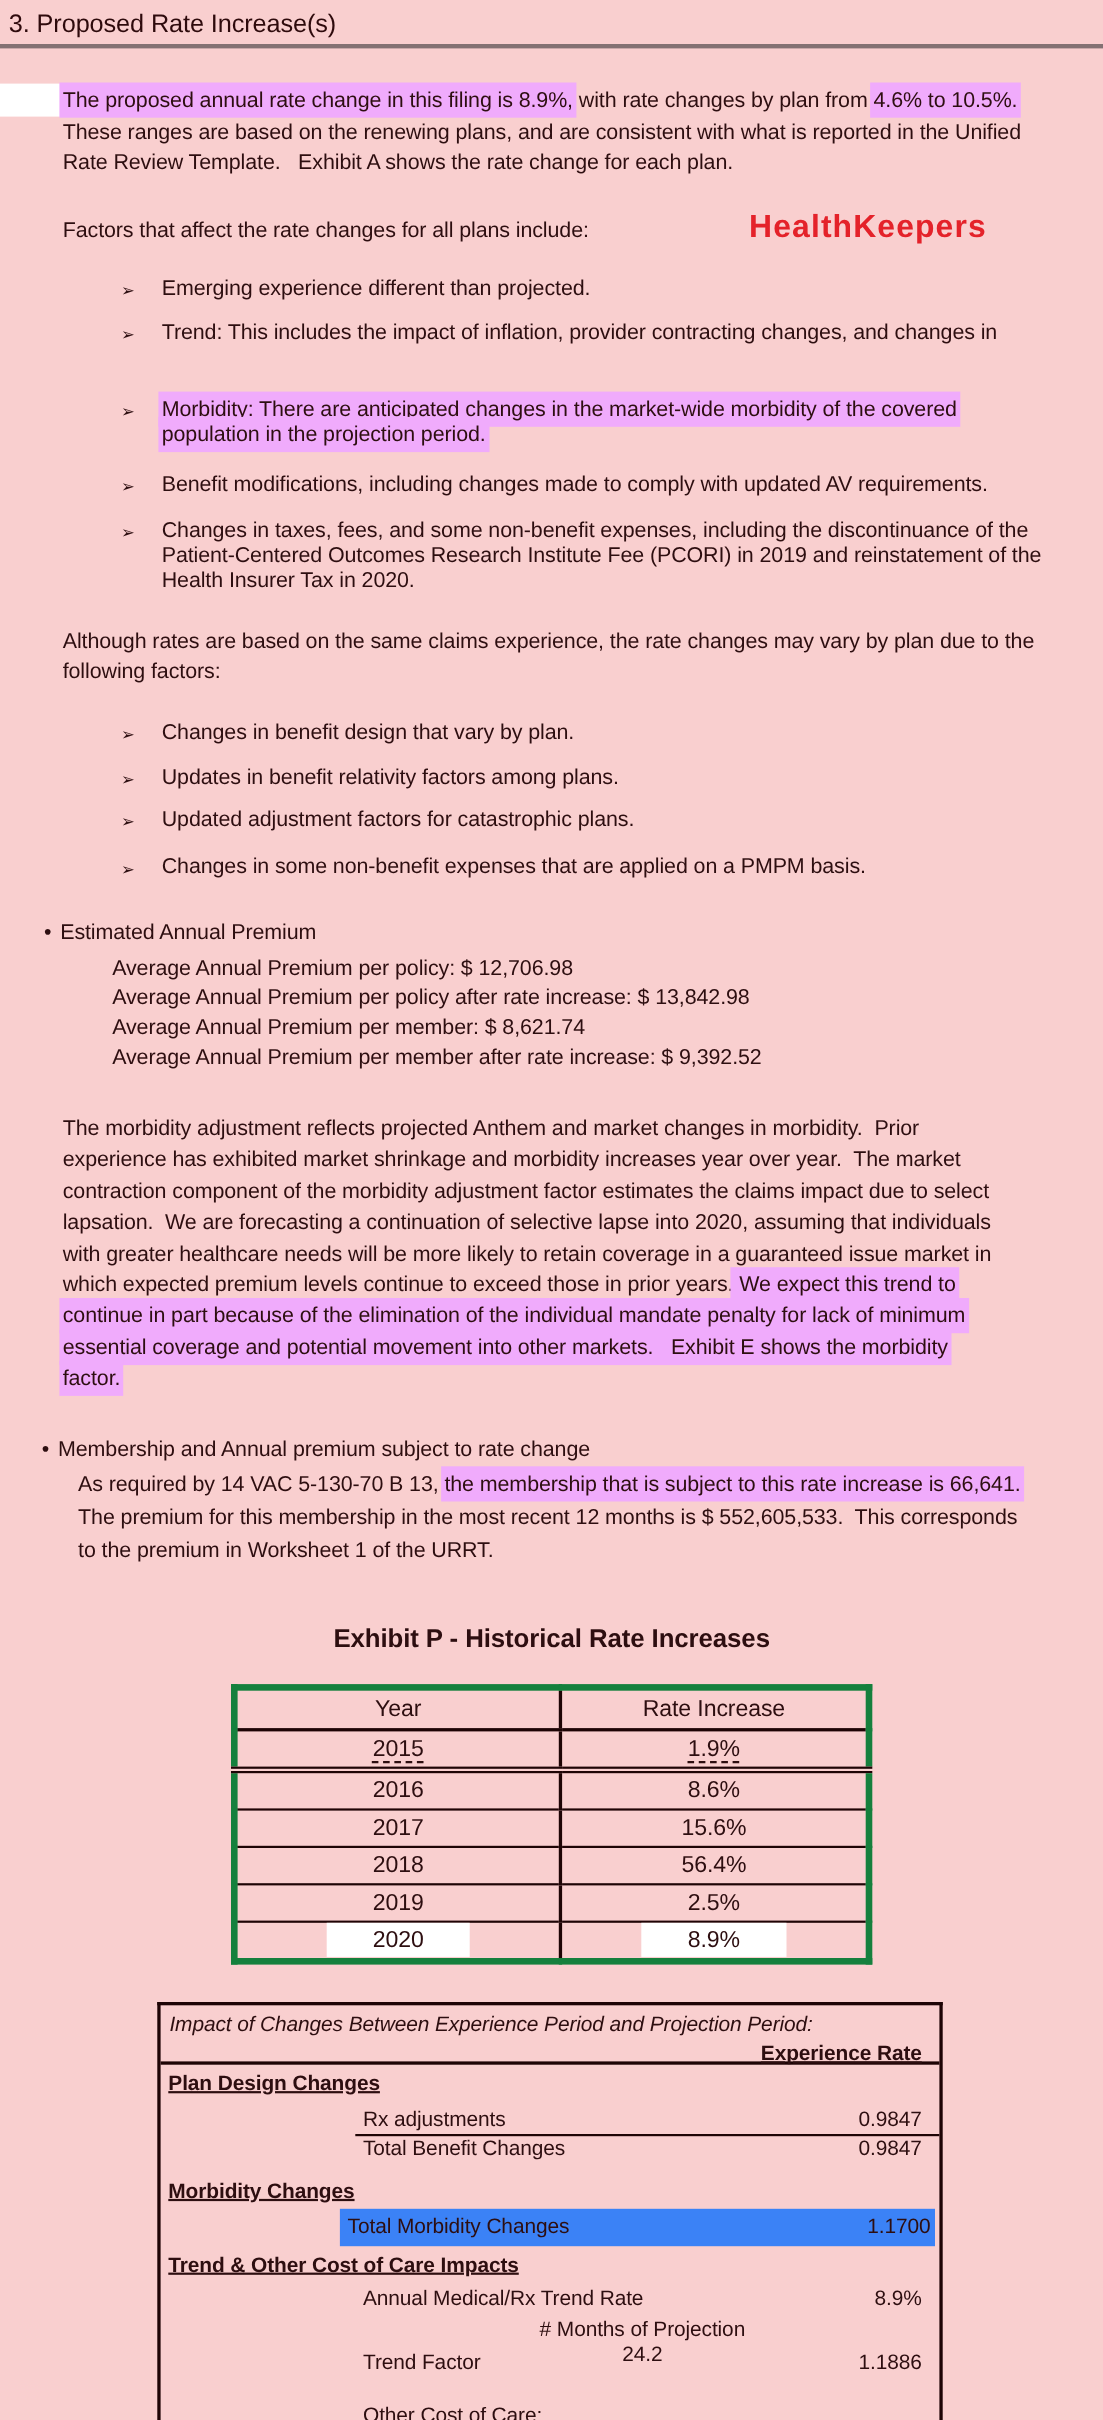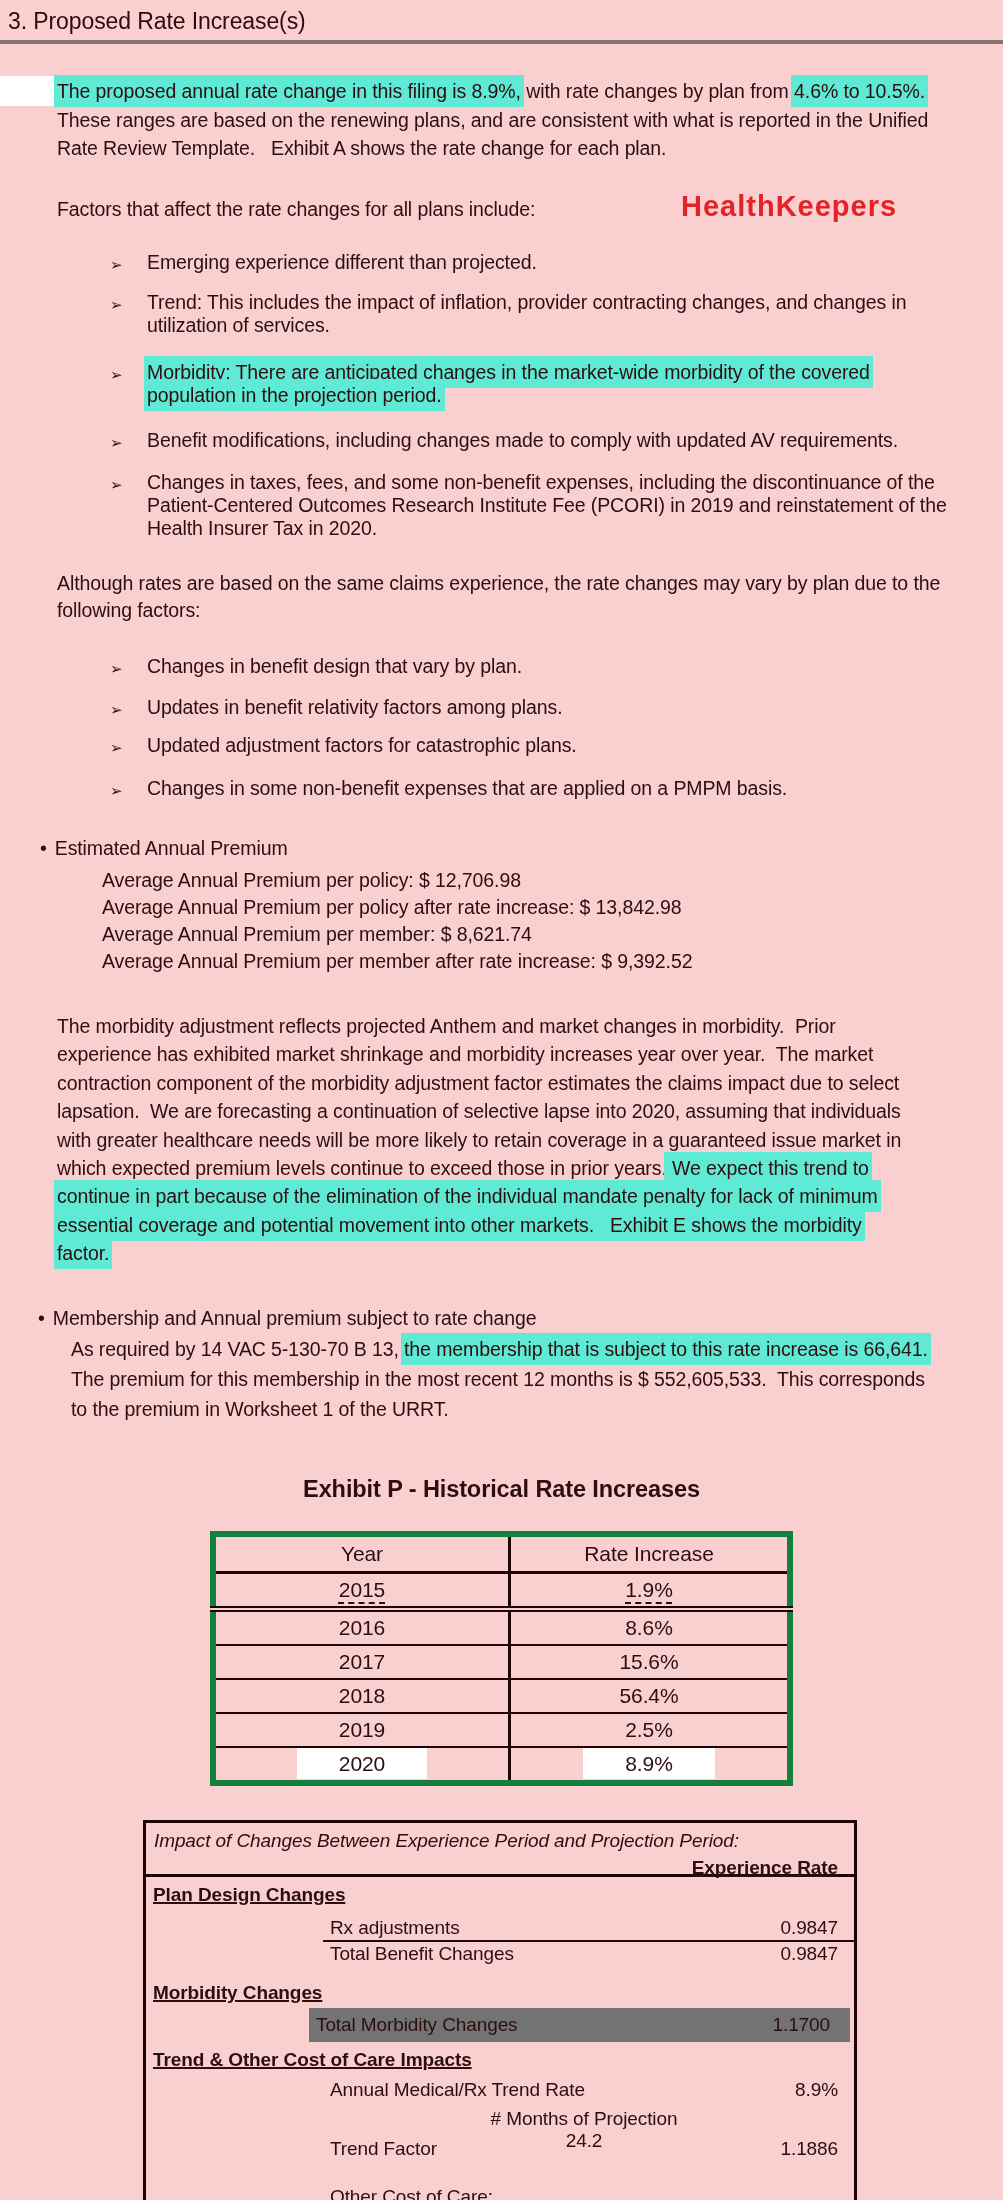--- a/index.html
+++ b/index.html
@@ -7,21 +7,21 @@
         background:#f9cfcf;color:#2d0e10;
         font-family:"Liberation Sans",sans-serif;letter-spacing:-0.1px;}
   .doc-title{position:absolute;left:8px;top:8px;font-size:23px;font-weight:normal;color:#2e0a0c;white-space:pre;text-align:center;}
   .title-rule{position:absolute;left:0;top:40px;width:1003px;height:4px;background:#847173;}
   .white-strip{position:absolute;left:0;top:76px;width:58px;height:30px;background:#ffffff;}
   .para{position:absolute;font-size:19.5px;}
   .para .ln{white-space:pre;line-height:28.5px;}
   .lh27 .ln{line-height:27px;}
   .lh284 .ln{line-height:28.4px;}
   .lh30 .ln{line-height:30px;}
-  .hl{background:#5eead4;padding:5px 3px;margin:0 -3px;}
+  .hl{background:#f0abfc;padding:5px 3px;margin:0 -3px;}
   .logo{position:absolute;left:681px;top:190px;font-size:29px;font-weight:bold;
         color:#e4222a;letter-spacing:1px;white-space:pre;}
   .bullet-item{position:absolute;left:110px;display:flex;font-size:19.5px;}
   .bullet-item .arrow{font-size:15px;line-height:28.5px;width:37px;flex:none;}
   .bullet-head{position:absolute;display:flex;gap:8px;font-size:19.5px;white-space:pre;}
   .bullet-head .dot{font-size:19.5px;}
   
   .ex-title{position:absolute;left:210px;top:1476px;width:583px;text-align:center;
             font-size:23.5px;font-weight:bold;white-space:pre;}
   .ex-table{position:absolute;left:210px;top:1531px;width:583px;border-collapse:collapse;
@@ -41,22 +41,22 @@
           padding:7px 0 0 8px;white-space:pre;}
   .it-colhead{position:absolute;left:0;right:0;text-align:right;padding-right:16px;
           font-weight:bold;text-decoration:underline;text-decoration-thickness:2px;
           font-size:19px;white-space:pre;}
   .it-sec{position:absolute;left:0;right:0;padding-left:7px;font-weight:bold;
           text-decoration:underline;text-decoration-thickness:2px;font-size:19px;white-space:pre;}
   .it-row{position:absolute;left:14px;right:0;height:24px;display:flex;align-items:center;
           justify-content:space-between;padding-left:170px;padding-right:16px;font-size:19px;}
   .it-row.rule::after{content:"";position:absolute;left:163px;right:0;bottom:-2px;
           border-top:2.5px solid #1e0405;}
-  .it-row.white{left:163px;right:4px;height:34px;background:#737373;
-          padding-left:7px;padding-right:20px;}
+  .it-row.white{left:163px;right:4px;height:34px;background:#3b82f6;
+          padding-left:7px;padding-right:4px;}
   .it-row .lab,.it-row .val{white-space:pre;}
 </style>
 </head>
 <body>
 
 <div class="page">
 
   <div class="doc-title">3. Proposed Rate Increase(s)</div>
   <div class="title-rule"></div>
 
@@ -75,21 +75,20 @@
   <div class="bullet-item" style="top:251px;">
     <span class="arrow">➢</span>
     <div>
         <div class="ln"><span>Emerging experience different than projected.</span></div>
       </div>
   </div>
   <div class="bullet-item" style="top:291px;">
     <span class="arrow">➢</span>
     <div>
         <div class="ln"><span>Trend: This includes the impact of inflation, provider contracting changes, and changes in</span></div>
-        <div class="ln"><span>utilization of services.</span></div>
       </div>
   </div>
   <div class="bullet-item" style="top:361px;">
     <span class="arrow">➢</span>
     <div>
         <div class="ln"><span class="hl">Morbidity: There are anticipated changes in the market-wide morbidity of the covered</span></div>
         <div class="ln"><span class="hl">population in the projection period.</span></div>
       </div>
   </div>
   <div class="bullet-item" style="top:429px;">

